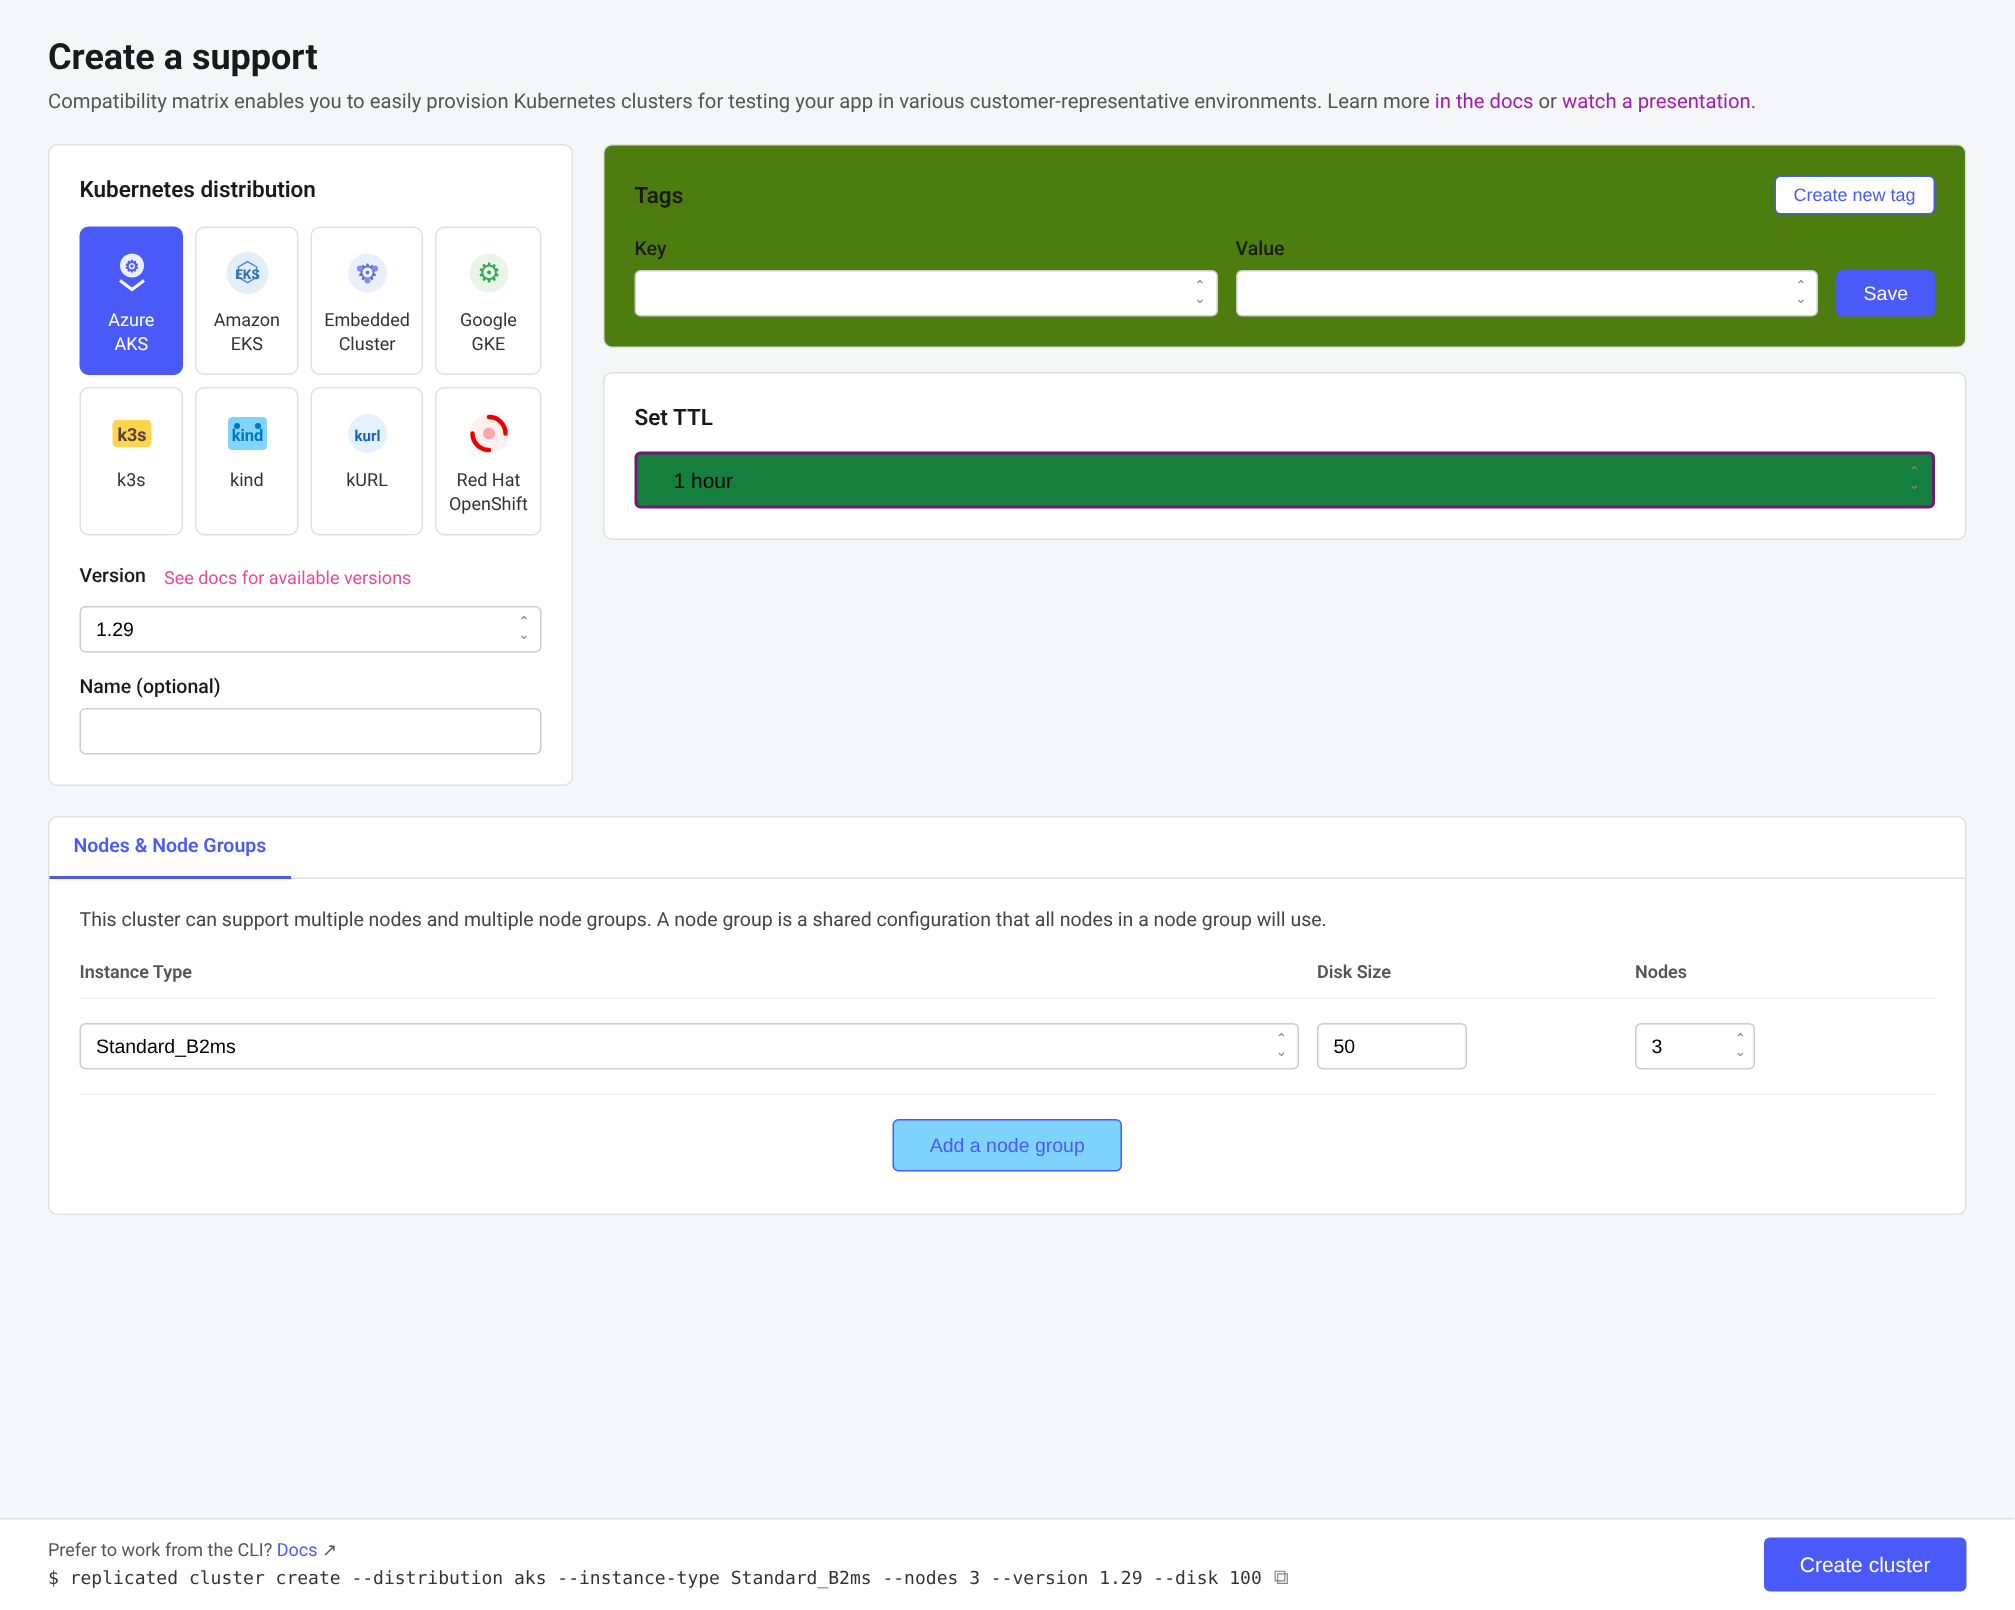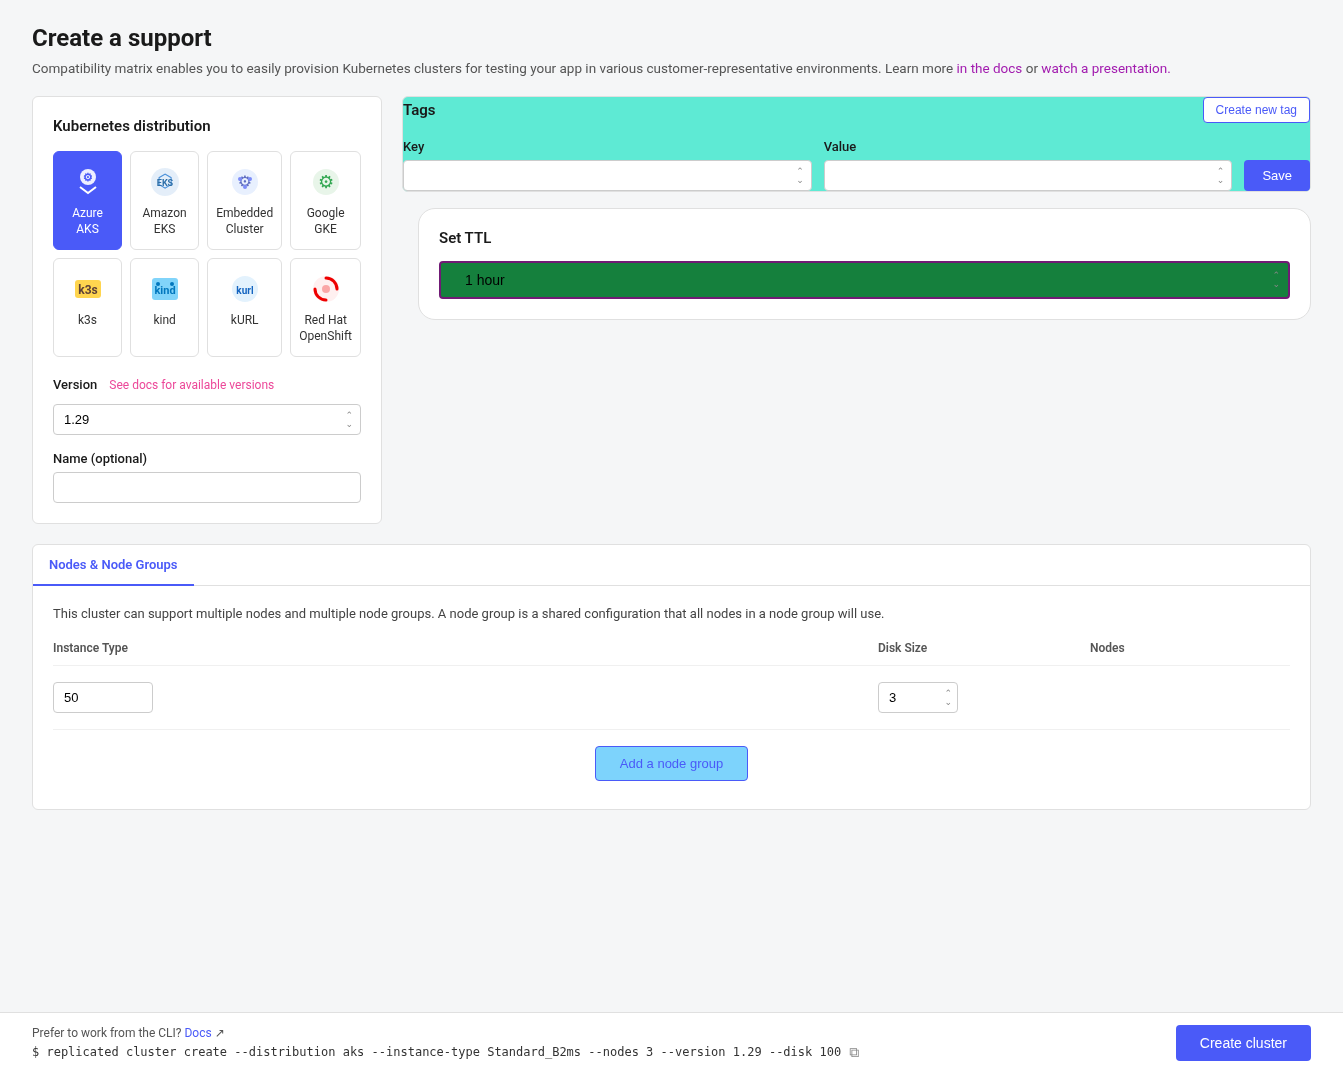--- a/index.html
+++ b/index.html
@@ -129,23 +129,24 @@
 
     
     .right-panel {
       flex: 1;
       display: flex;
       flex-direction: column;
       gap: 16px;
     }
 
     .tags-panel {
-      background: #5eead4;
+      background: #4d7c0f;
       border: 1px solid #e0e0e0;
       border-radius: 6px;
+      padding: 20px;
     }
     .tags-header {
       display: flex;
       align-items: center;
       justify-content: space-between;
       margin-bottom: 16px;
     }
     .tags-title { font-size: 15px; font-weight: 600; }
     .btn-outline {
       border: 1px solid #4a5af8;
@@ -172,23 +173,22 @@
       border-radius: 4px;
       font-size: 13px;
       cursor: pointer;
       font-weight: 500;
       white-space: nowrap;
     }
 
     .ttl-panel {
       background: #fff;
       border: 1px solid #e0e0e0;
-      border-radius: 17px;
+      border-radius: 6px;
       padding: 20px;
-      margin-left: 16px;
     }
     .ttl-title { font-size: 15px; font-weight: 600; margin-bottom: 14px; }
     .ttl-select-wrapper {
       position: relative;
     }
     .ttl-select {
       width: 100%;
       padding: 9px 24px;
       border: 2px solid #701a75;
       border-radius: 4px;
@@ -524,20 +524,27 @@
     <div class="nodes-content">
       <p class="nodes-desc">This cluster can support multiple nodes and multiple node groups. A node group is a shared configuration that all nodes in a node group will use.</p>
 
       <div class="nodes-table-header">
         <span>Instance Type</span>
         <span>Disk Size</span>
         <span>Nodes</span>
       </div>
 
       <div class="nodes-table-row">
+        <div class="select-wrapper">
+          <select class="instance-type-select">
+            <option value="Standard_B2ms" selected="">Standard_B2ms</option>
+            <option value="Standard_B4ms">Standard_B4ms</option>
+            <option value="Standard_D2s_v3">Standard_D2s_v3</option>
+          </select>
+        </div>
         <div>
           <input type="text" class="disk-input" value="50" style="width: 100px;">
         </div>
         <div class="nodes-input-wrapper">
           <input type="number" value="3" style="">
         </div>
       </div>
 
       <div class="add-node-btn-row">
         <button class="btn-outline-primary">Add a node group</button>

